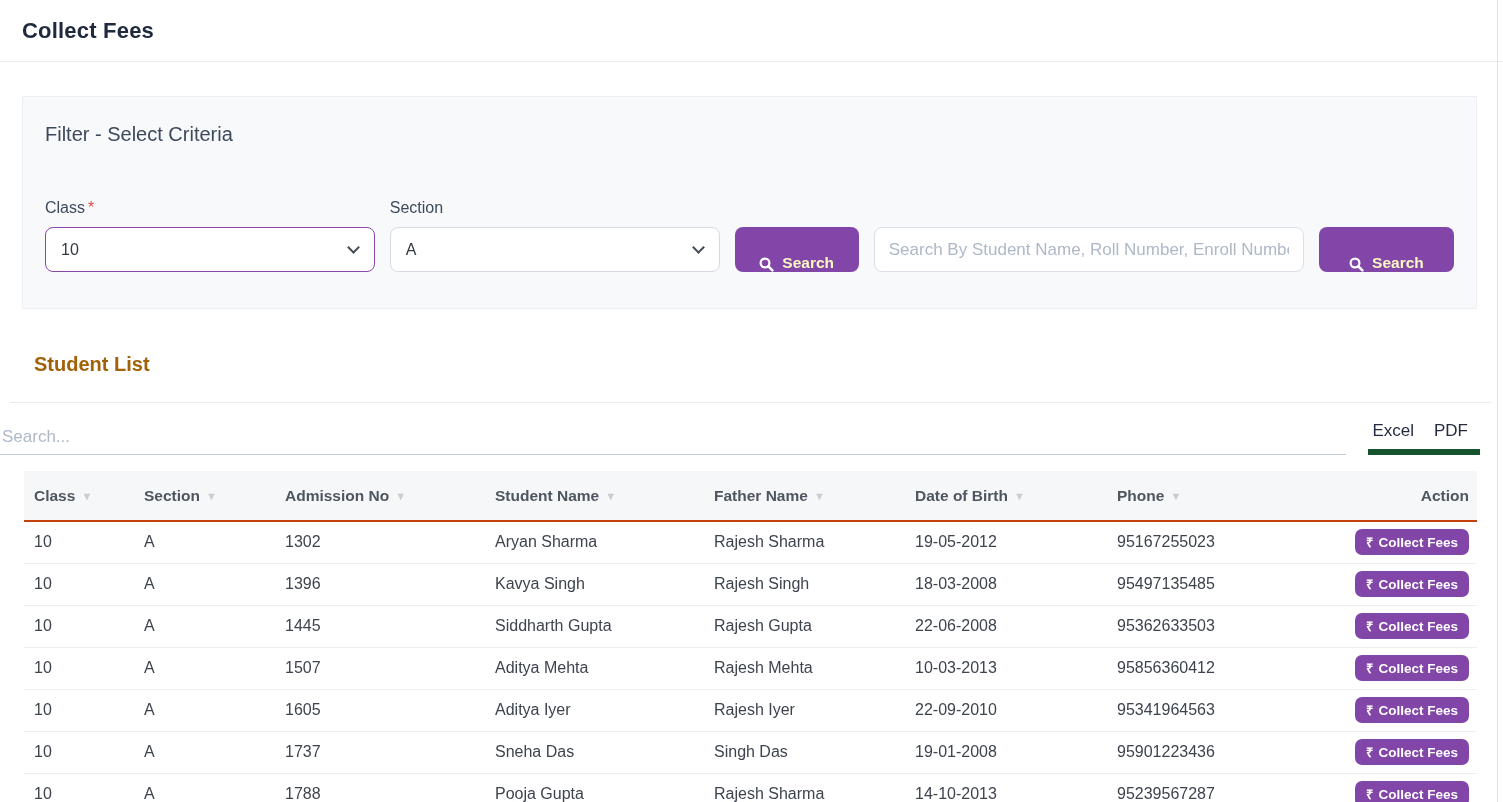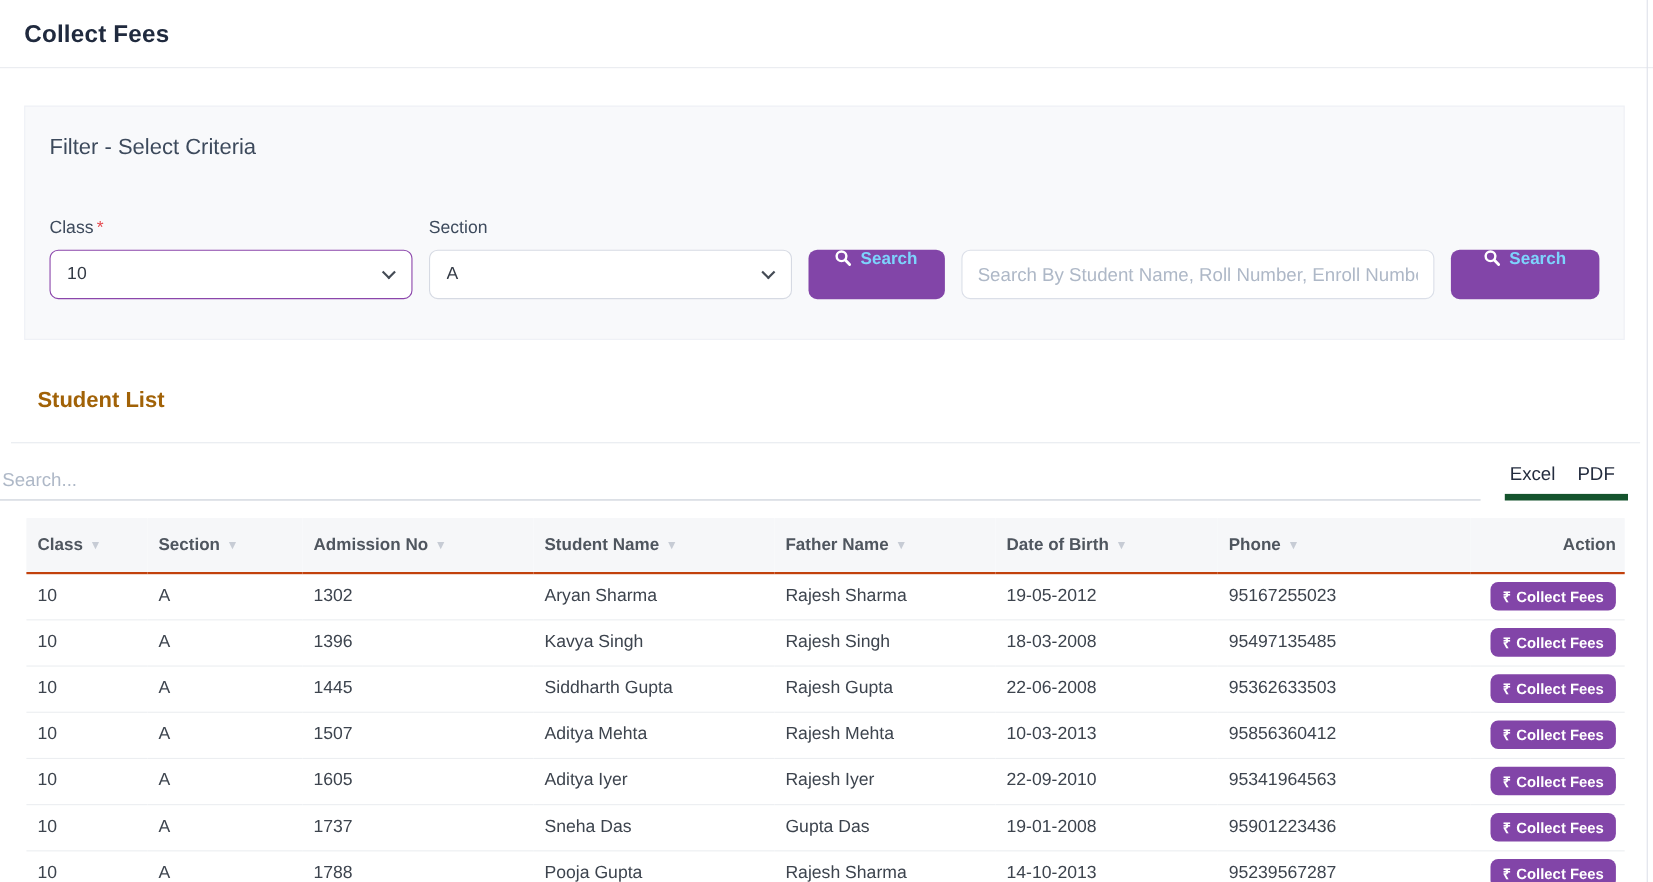--- a/index.html
+++ b/index.html
@@ -45,23 +45,23 @@
   .w-section { width: 332px; }
   .w-keyword { width: 433px; }
   input[type="text"] {
     height: 45px; background: #fff; border: 1px solid #dbdfe8; border-radius: 8px;
     font-family: "Liberation Sans", sans-serif;
     font-size: 17px; color: #333a45; padding: 0 14px; width: 100%;
   }
   input::placeholder { color: #aeb8c7; opacity: 1; }
   .btn-search {
     height: 45px; border: none; border-radius: 8px; cursor: pointer;
-    background: #8245a8; color: #7dd3fc; font-family: "Liberation Sans", sans-serif;
+    background: #8245a8; color: #fef9c3; font-family: "Liberation Sans", sans-serif;
     font-size: 15.5px; font-weight: 600;
-    display: inline-flex; align-items: flex-start; justify-content: center; gap: 8px;
+    display: inline-flex; align-items: flex-end; justify-content: center; gap: 8px;
   }
   .btn-search.b1 { width: 125px; }
   .btn-search.b2 { width: 136px; }
   .mag { display: inline-block; }
 
   
   .list-heading { font-size: 20px; font-weight: 700; color: #a16207; margin: 44px 0 0 34px; }
   .divider { border: none; border-top: 1px solid #e7eaef; margin: 26px 12px 0 10px; }
   .toolbar { display: flex; justify-content: flex-end; align-items: flex-end; padding: 18px 23px 0 0; }
   .dt-search {
@@ -276,21 +276,21 @@
         <span>Collect Fees</span>
       </button>
     </td>
   </tr>
 
   <tr>
     <td>10</td>
     <td>A</td>
     <td>1737</td>
     <td>Sneha Das</td>
-    <td>Gupta Das</td>
+    <td>Singh Das</td>
     <td>19-01-2008</td>
     <td>95901223436</td>
     <td class="action-cell">
       <button class="btn-collect">
         <span class="rupee">₹</span>
         <span>Collect Fees</span>
       </button>
     </td>
   </tr>
 

